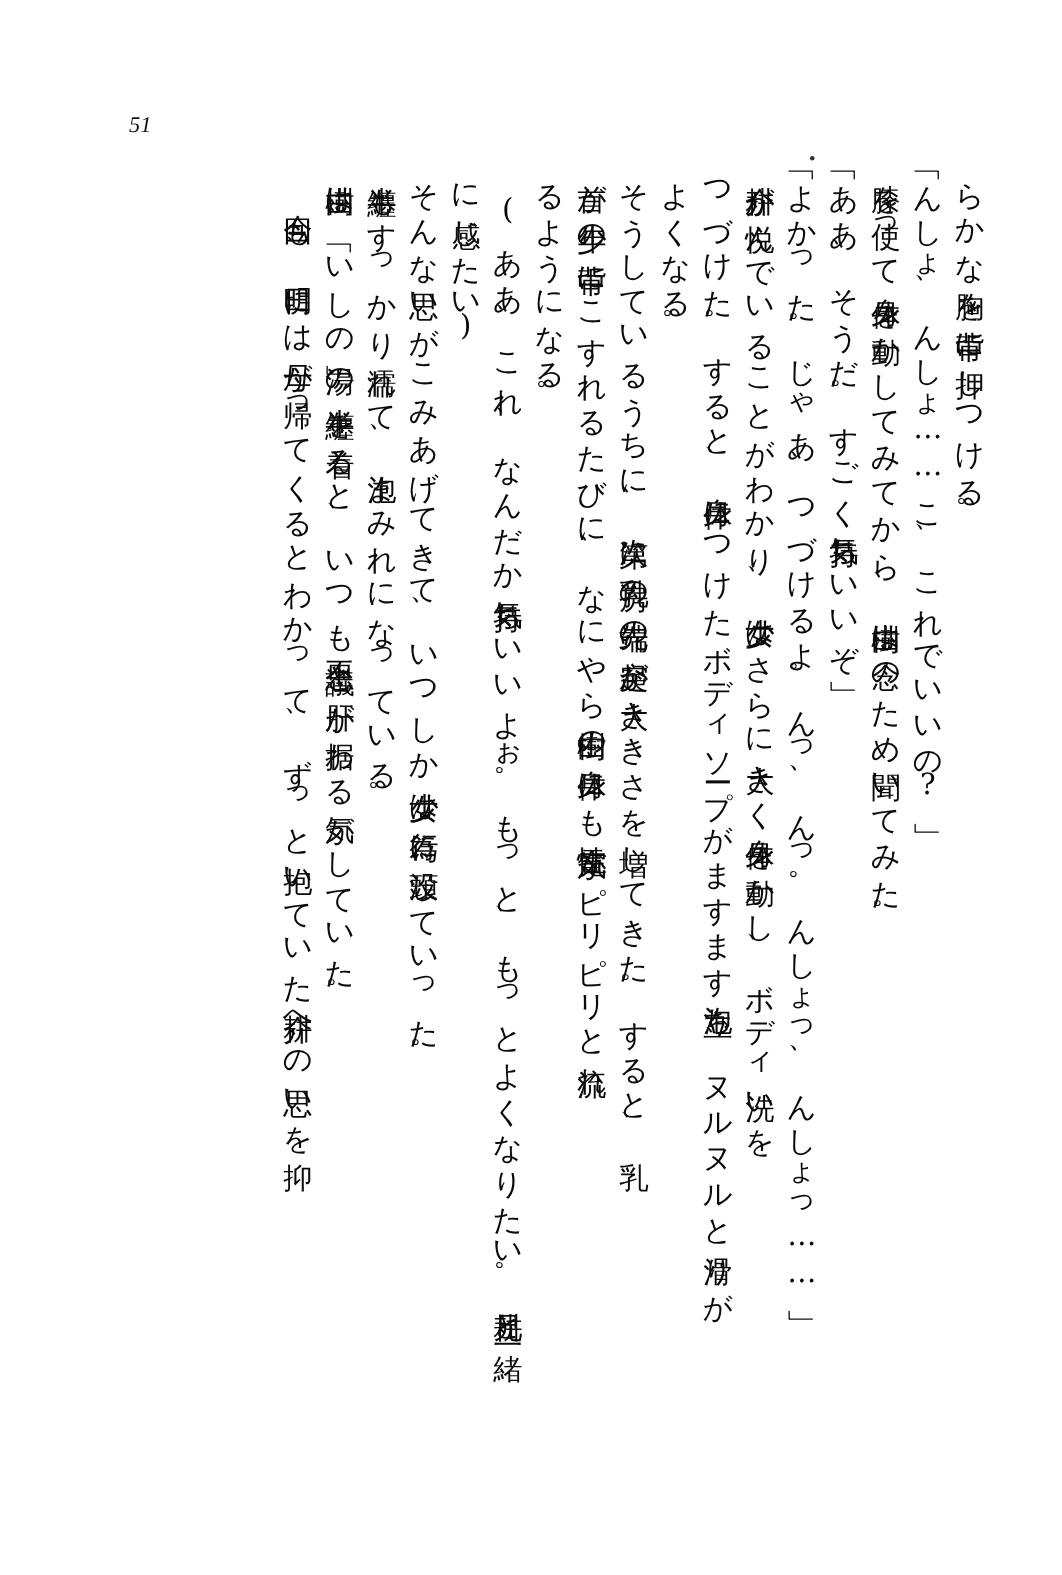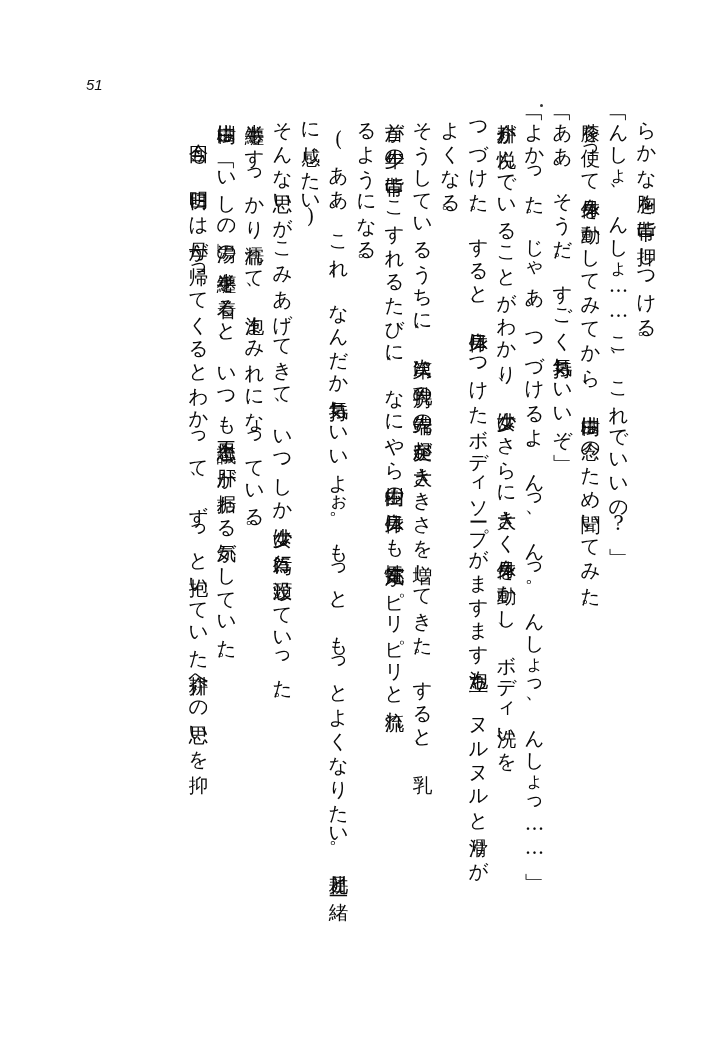--- a/index.html
+++ b/index.html
@@ -15,21 +15,21 @@
     overflow: hidden;
     font-family: "DejaVu Serif", "Liberation Serif", serif;
   }
   .page-number {
     position: absolute;
     top: 76px;
     left: 86px;
     font-size: 15px;
     font-style: italic;
     color: #111111;
-    font-family: Liberation Sans, sans-serif;
+    font-family: Liberation Serif, serif;
   }
   .dot-mark {
     position: absolute;
     top: 104px;
     left: 540px;
     width: 3px;
     height: 3px;
     background: #333333;
     border-radius: 50%;
   }

